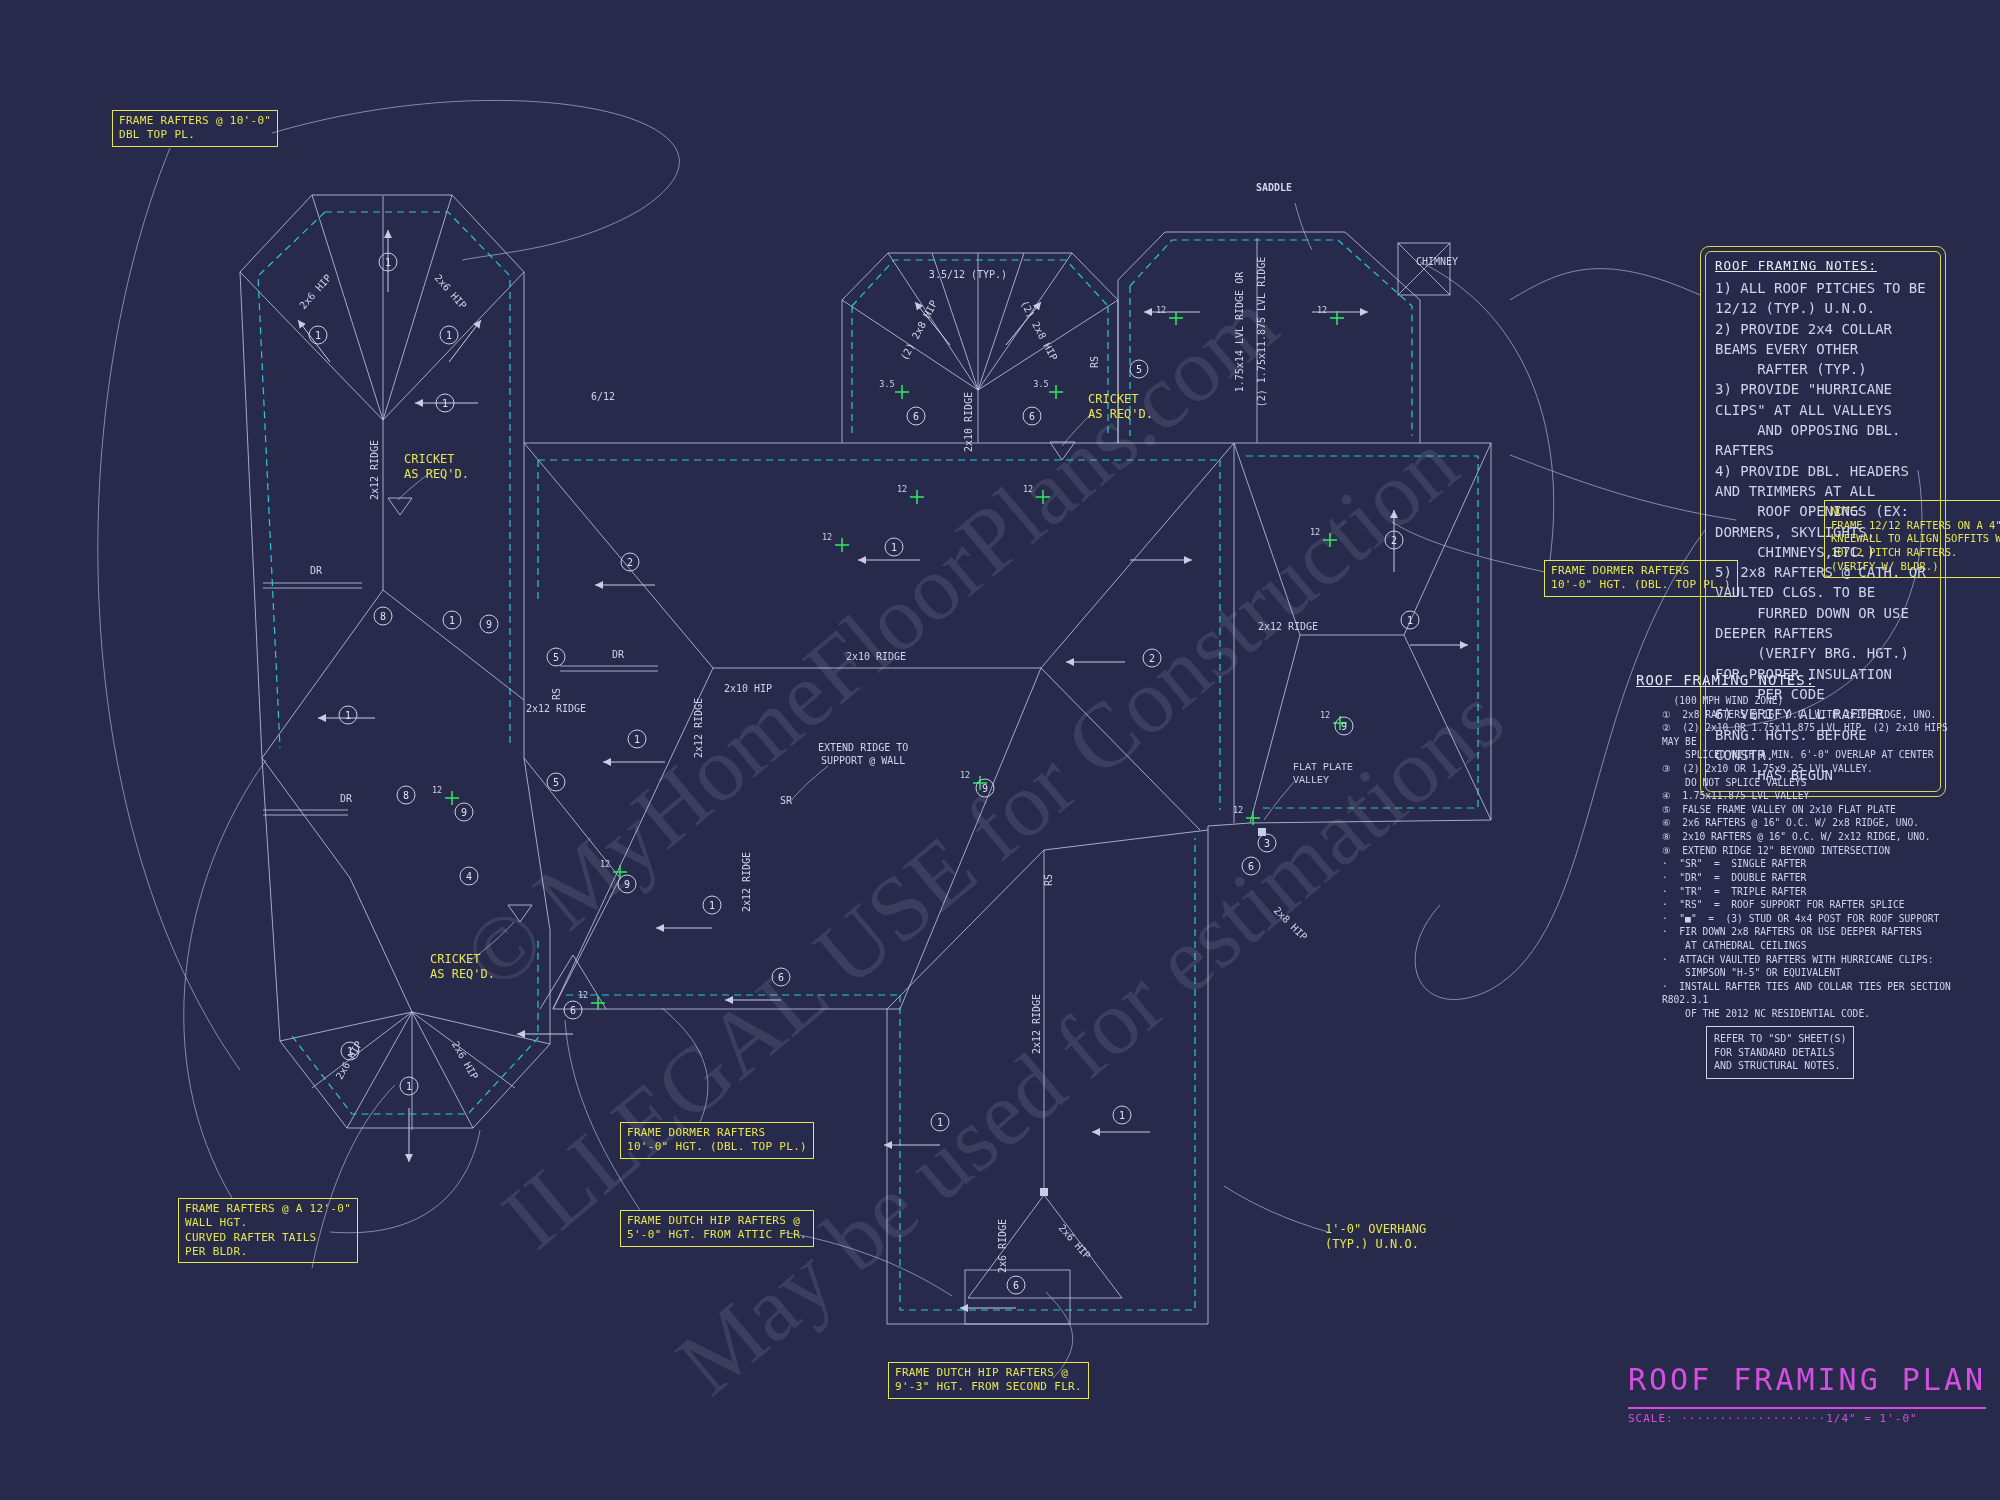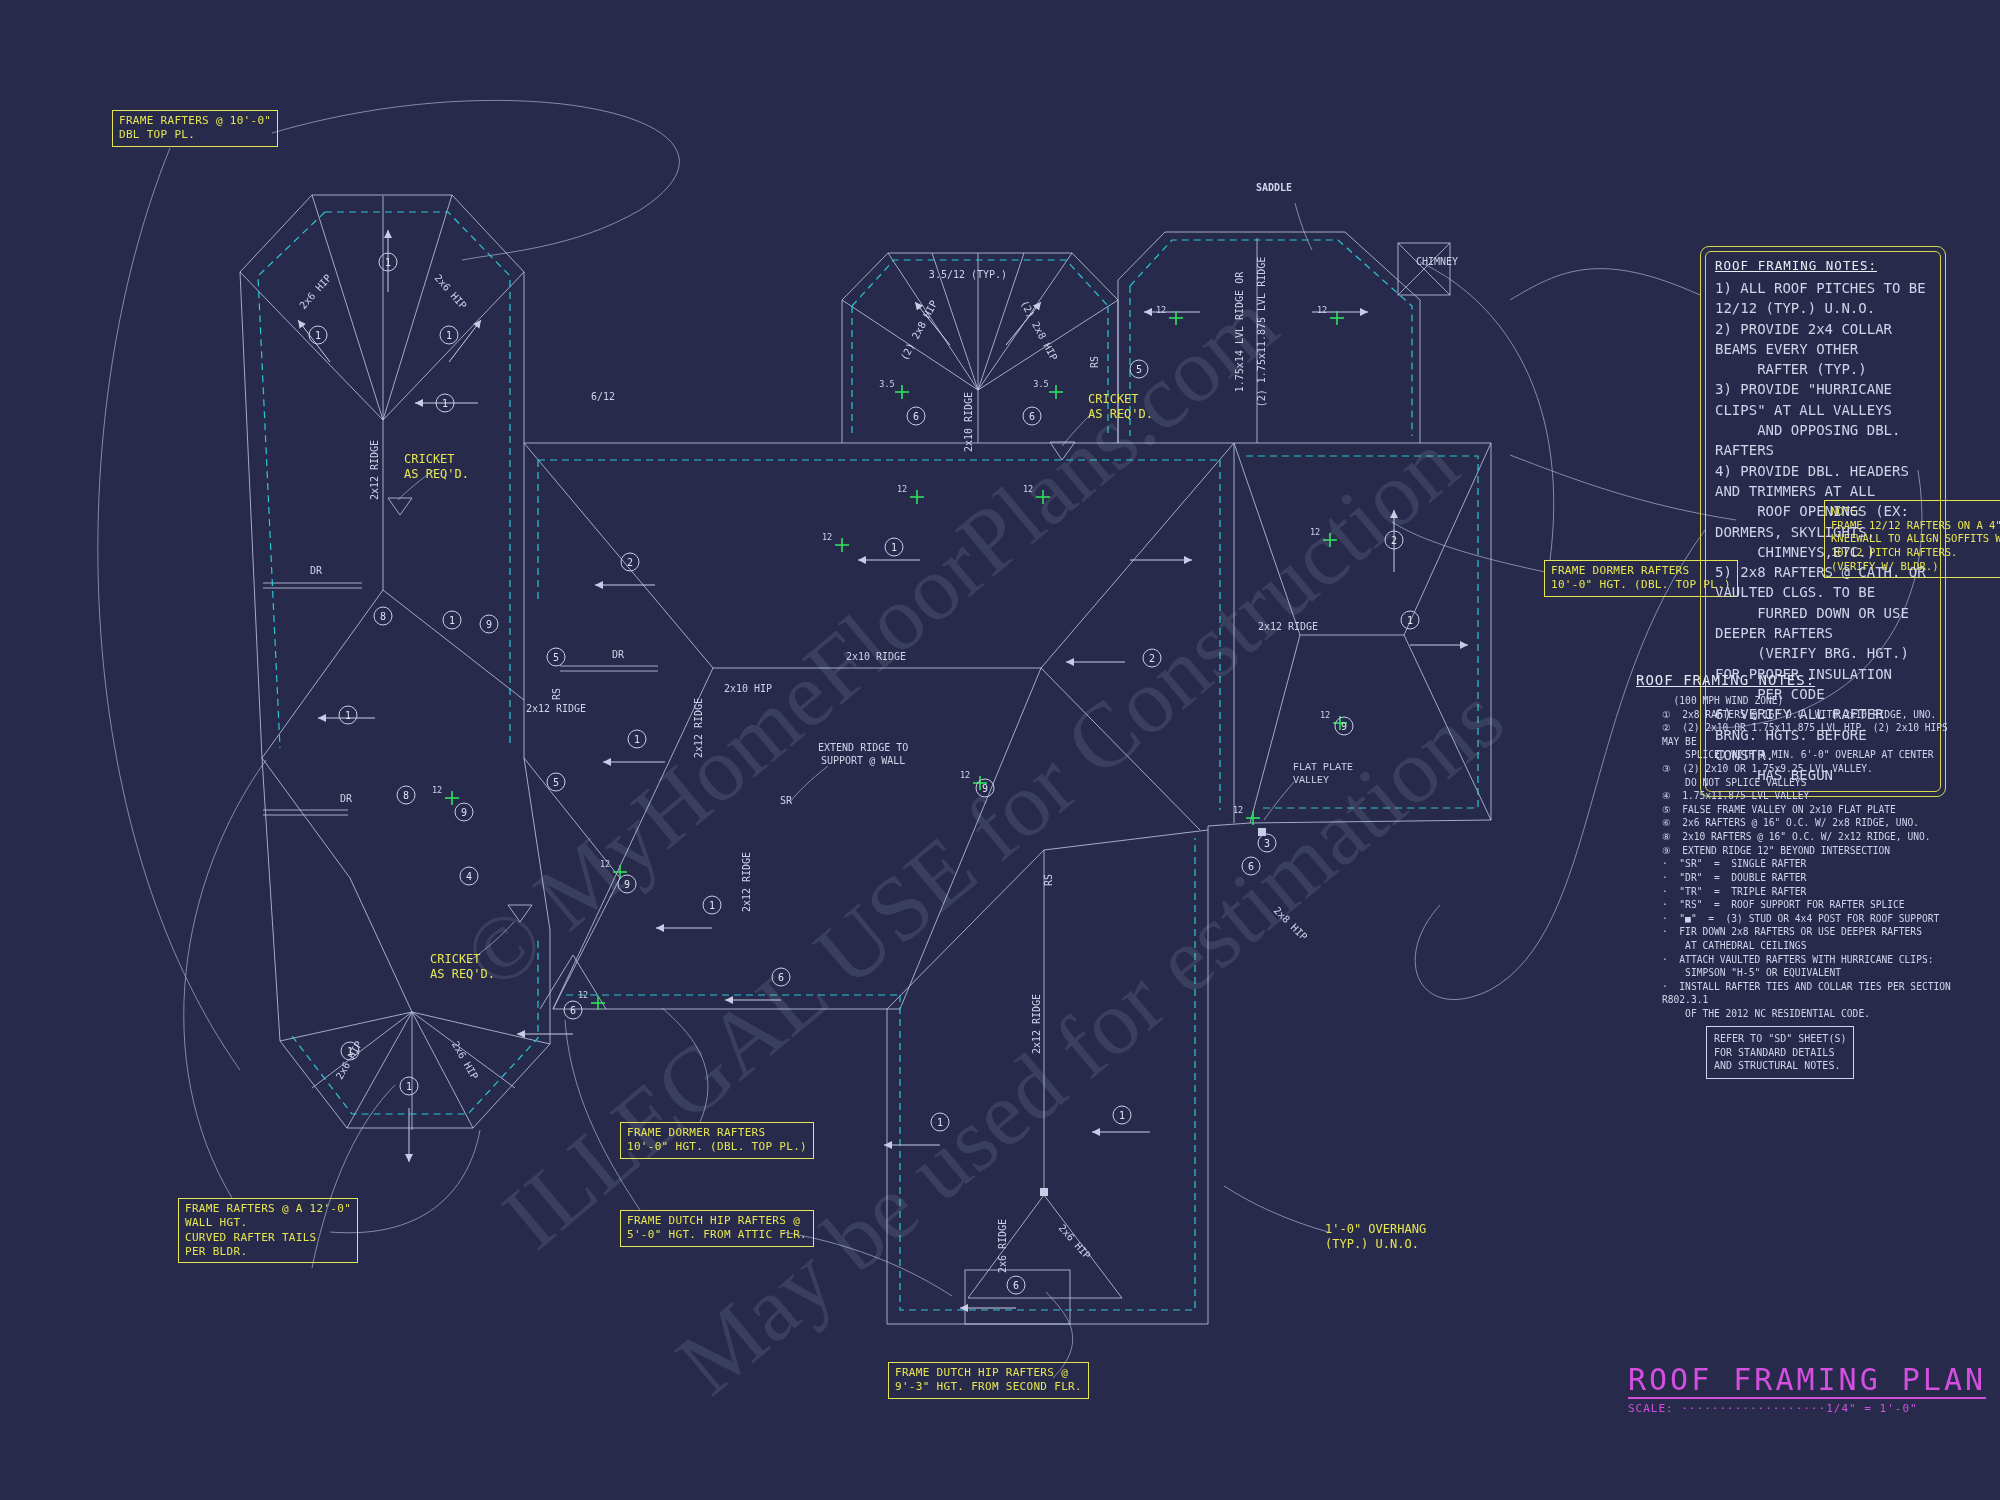--- a/index.html
+++ b/index.html
@@ -28,21 +28,21 @@
   .notesbox .body{color:#cfd4ea;font-size:14px;line-height:1.45;white-space:pre-wrap;}
   .noteyellow{position:absolute;color:#e6e651;border:1px solid #e6e651;padding:4px 6px;
               font-size:10.5px;line-height:1.3;white-space:pre-line;}
   .fnotes{position:absolute;width:318px;}
   .fnotes .title{color:#e3e7f7;font-size:14px;letter-spacing:1px;text-decoration:underline;margin-bottom:6px;}
   .fnotes .body{color:#cfd4ea;font-size:9.6px;line-height:1.42;white-space:pre-wrap;margin-left:26px;}
   .referbox{position:absolute;border:1px solid #cfd4ea;color:#cfd4ea;font-size:10px;
             line-height:1.35;padding:5px 7px;white-space:pre-line;}
   .titleblock{position:absolute;}
   .titleblock .main{color:#d44fe0;font-size:30px;letter-spacing:3px;border-bottom:2px solid #d44fe0;
-                    padding-bottom:0;white-space:nowrap;}
+                    padding-bottom:10px;white-space:nowrap;}
   .titleblock .scale{color:#d44fe0;font-size:11px;margin-top:3px;letter-spacing:1px;white-space:nowrap;}
   .wm{position:absolute;color:rgba(200,205,230,0.13);font-family:"Liberation Serif",serif;
       font-size:92px;white-space:nowrap;transform:translate(-50%,-50%) rotate(-40deg);}
 </style>
 </head>
 <body>
 
 <div class="stage">
 
   <svg width="2000" height="1500" viewBox="0 0 2000 1500">

